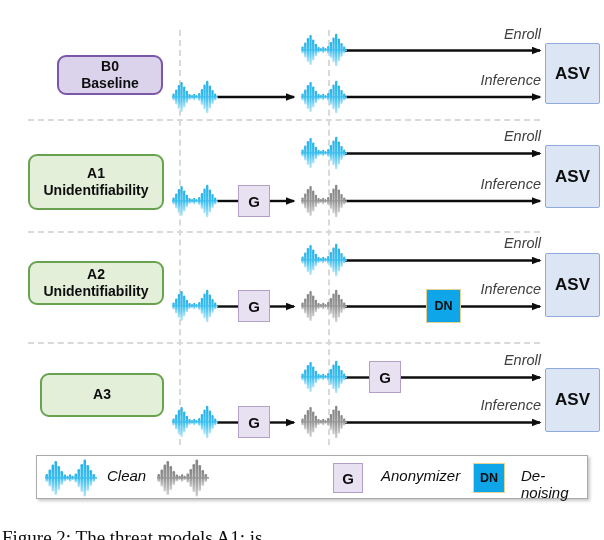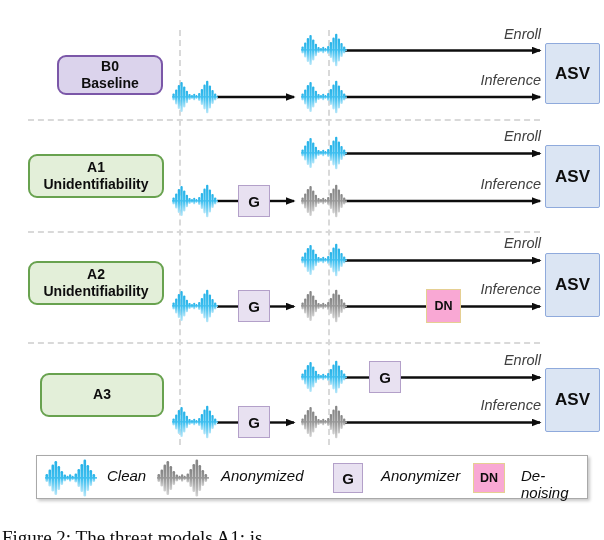--- a/index.html
+++ b/index.html
@@ -14,21 +14,21 @@
   .tbox{position:absolute;box-sizing:border-box;border-radius:9px;display:flex;flex-direction:column;
         align-items:center;justify-content:center;font-weight:bold;font-size:14px;line-height:1.22;color:#0d0d0d;}
   .tbox.purple{background:#dbd3ec;border:2.5px solid #7b57a8;}
   .tbox.green{background:#e3efd9;border:2px solid #68a24f;}
 
   .asv{position:absolute;left:545px;width:55px;box-sizing:border-box;background:#dbe5f3;border:1.5px solid #8faadc;
        border-radius:2px;display:flex;align-items:center;justify-content:center;font-weight:bold;font-size:17px;color:#0d0d0d;}
 
   .gbox{position:absolute;width:32px;height:32px;box-sizing:border-box;background:#e8e1f1;border:1.5px solid #b3a0c9;
         display:flex;align-items:center;justify-content:center;font-weight:bold;font-size:15px;color:#0d0d0d;}
-  .dnbox{position:absolute;width:35px;height:34px;box-sizing:border-box;background:#f9a8d4;border:1.5px solid #e5cf92;
+  .dnbox{position:absolute;width:35px;height:34px;box-sizing:border-box;background:#0ea5e9;border:1.5px solid #e5cf92;
         display:flex;align-items:center;justify-content:center;font-weight:bold;font-size:12.5px;color:#0d0d0d;}
 
   .flow-label{position:absolute;font-style:italic;font-size:14.5px;color:#404040;width:120px;text-align:right;}
 
   .wf{position:absolute;}
 
   #arrow-layer{position:absolute;left:0;top:0;pointer-events:none;}
 
   #legend-box{position:absolute;left:36px;top:455px;width:552px;height:44px;box-sizing:border-box;
               border:1.5px solid #a9a9a9;background:#ffffff;box-shadow:2px 2px 3px rgba(0,0,0,0.22);}
@@ -112,21 +112,21 @@
       <line x1="217" y1="422.5" x2="239" y2="422.5"></line>
       <line x1="270" y1="422.5" x2="294" y2="422.5" marker-end="url(#ah)"></line>
       <line x1="344" y1="422.5" x2="540" y2="422.5" marker-end="url(#ah)"></line>
     </g>
   </svg>
 
   <div class="tbox purple" style="left:57px;top:55px;width:106px;height:40px">
     <span>B0</span>
     <span>Baseline</span>
   </div>
-  <div class="tbox green" style="left:28px;top:154px;width:136px;height:44px">
+  <div class="tbox green" style="left:28px;top:154px;width:136px;height:56px">
     <span>A1</span>
     <span>Unidentifiability</span>
   </div>
   <div class="tbox green" style="left:28px;top:261px;width:136px;height:44px">
     <span>A2</span>
     <span>Unidentifiability</span>
   </div>
   <div class="tbox green" style="left:40px;top:373px;width:124px;height:44px">
     <span>A3</span>
   </div>
@@ -193,21 +193,20 @@
   <div class="flow-label" style="right:63px;top:397px">Inference</div>
 
   <div id="legend-box">
     <svg class="wf" style="left:8px;top:2px" width="52" height="40" viewBox="0 0 52 40">
         <use href="#wf-shape" fill="url(#gradBlue)"></use>
       </svg>
     <span class="legend-label" style="left:62px">Clean</span>
     <svg class="wf" style="left:120px;top:2px" width="52" height="40" viewBox="0 0 52 40">
         <use href="#wf-shape" fill="url(#gradGray)"></use>
       </svg>
-    <span class="legend-label" style="left:176px">Anonymized</span>
     <div class="gbox" style="left:296px;width:30px;height:30px">G</div>
     <span class="legend-label" style="left:336px">Anonymizer</span>
     <div class="dnbox" style="left:436px;width:32px;height:30px">DN</div>
     <span class="legend-label" style="left:476px">De-noising</span>
   </div>
 
   <div id="caption">Figure 2: The threat models A1: is</div>
 
 </div>
 

